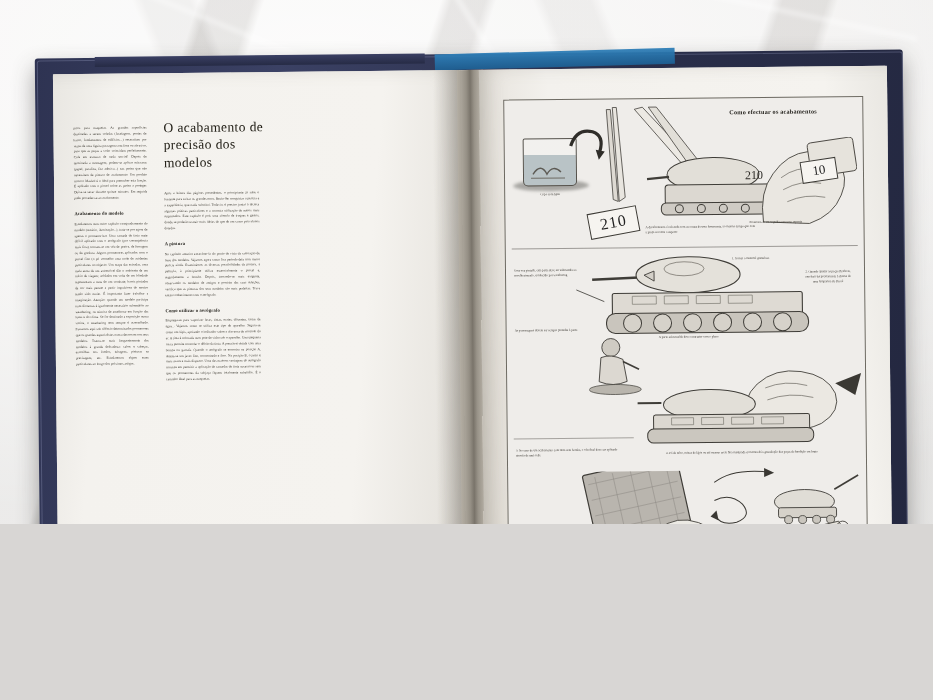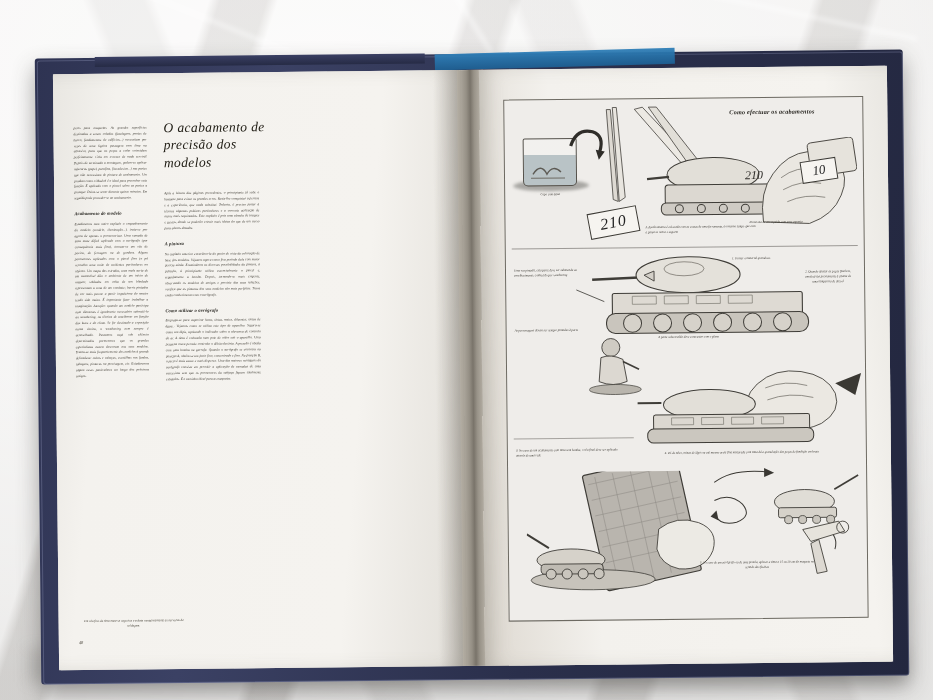--- a/index.html
+++ b/index.html
@@ -1,21 +1,21 @@
 <!DOCTYPE html>
 <html><head>
 <meta charset="utf-8">
 <style>
   html,body{margin:0;padding:0;}
   body{
     width:933px;height:700px;overflow:hidden;
     background:#d8d6d4;
     font-family:"Liberation Serif", serif;
   }
-  #scene{position:relative;width:933px;height:700px;overflow:hidden;font-style:italic;}
+  #scene{position:relative;width:933px;height:524px;overflow:hidden;}
 
   
   .backdrop{position:absolute;inset:0;
     background:
       linear-gradient(108deg, rgba(255,255,255,.55) 0 18%, rgba(205,203,201,.35) 19% 23%, rgba(255,255,255,.5) 24% 40%, rgba(198,196,194,.3) 41% 44%, rgba(252,252,252,.5) 45% 70%, rgba(200,198,196,.35) 71% 75%, rgba(250,250,250,.45) 76% 100%),
       linear-gradient(68deg, rgba(255,255,255,.35) 0 30%, rgba(190,188,186,.3) 31% 35%, rgba(255,255,255,.4) 36% 65%, rgba(195,193,191,.3) 66% 70%, rgba(255,255,255,.35) 71% 100%),
       radial-gradient(130% 90% at 35% 10%, #f4f3f2 0%, #e7e5e3 45%, #cfcdca 80%, #bdbbb8 100%);
   }
   .fold{position:absolute;background:rgba(255,255,255,.45);filter:blur(2px);}
   .shadowsoft{position:absolute;background:rgba(120,118,116,.22);filter:blur(7px);}

